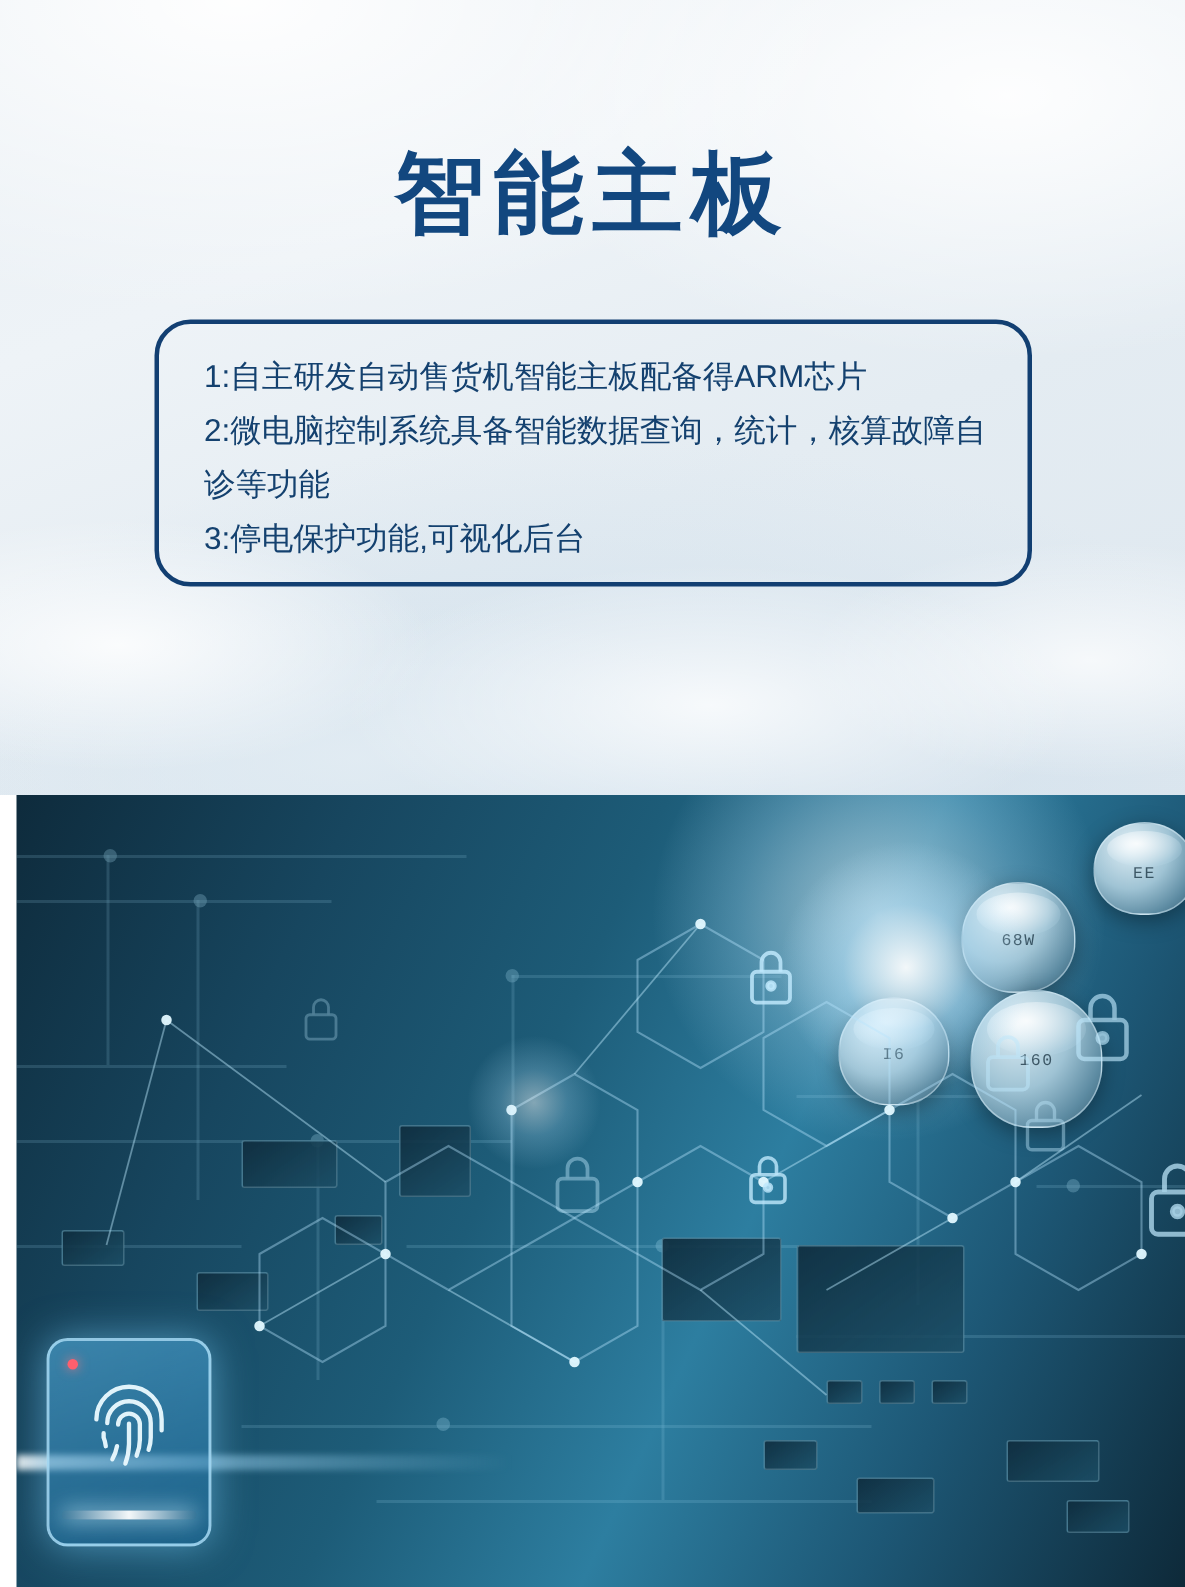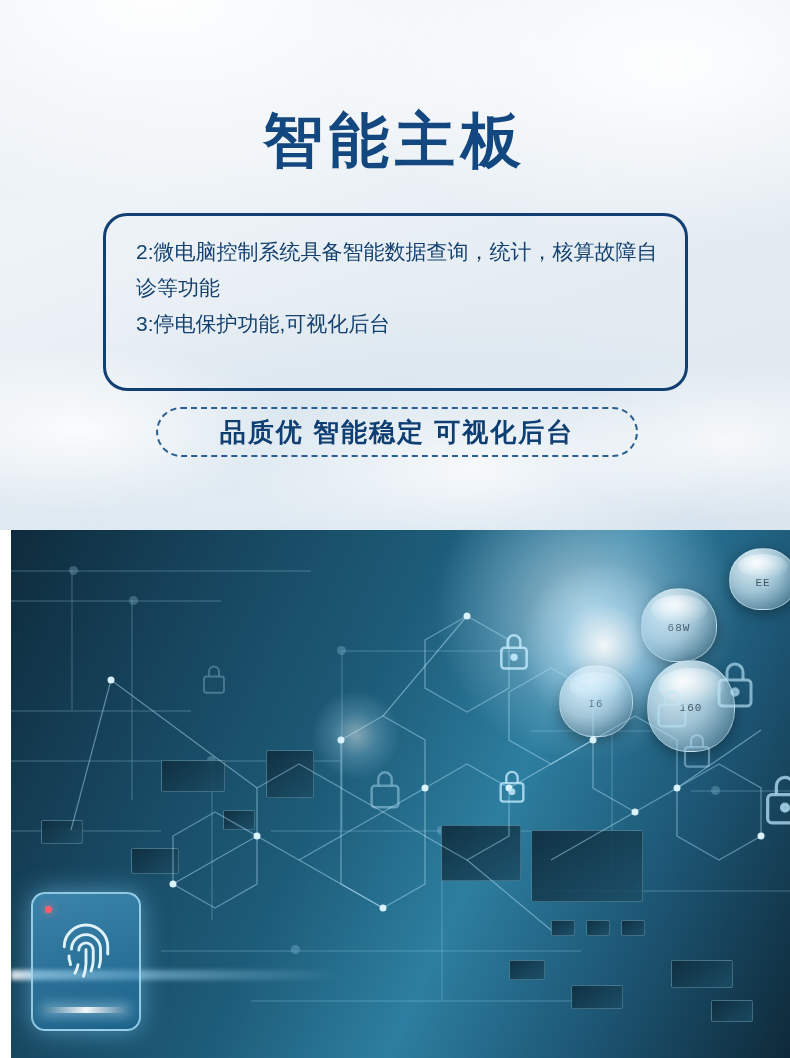--- a/index.html
+++ b/index.html
@@ -39,21 +39,21 @@
       radial-gradient(ellipse 300px 120px at 10% 430px, rgba(255,255,255,0.85), rgba(255,255,255,0) 70%),
       radial-gradient(ellipse 340px 130px at 60% 470px, rgba(255,255,255,0.8), rgba(255,255,255,0) 72%),
       radial-gradient(ellipse 260px 110px at 92% 440px, rgba(255,255,255,0.75), rgba(255,255,255,0) 72%),
       radial-gradient(ellipse 380px 140px at 30% 505px, rgba(226,236,243,0.9), rgba(255,255,255,0) 75%);
     pointer-events: none;
   }
 
   .title {
     position: absolute;
     left: 0;
-    top: 108px;
+    top: 96px;
     width: 790px;
     text-align: center;
     font-size: 60px;
     font-weight: bold;
     letter-spacing: 6px;
     color: #12477f;
     line-height: 1.1;
   }
 
   .info-box {
@@ -225,27 +225,25 @@
 <body>
 
 <div class="page">
 
   <div class="top">
     <div class="cloudwash"></div>
 
     <div class="title">智能主板</div>
 
     <div class="info-box">
+      <div class="info-line">1:自主研发自动售货机智能主板配备得ARM芯片</div>
       <div class="info-line wrap">2:微电脑控制系统具备智能数据查询，统计，核算故障自诊等功能</div>
       <div class="info-line">3:停电保护功能,可视化后台</div>
     </div>
 
-    <div class="tagline-box">
-      <span class="tagline">品质优 智能稳定 可视化后台</span>
-    </div>
   </div>
 
   <div class="photo">
 
     <div class="pcb">
       <div class="trace" style="left:0;top:40px;width:300px;height:2px;"></div>
       <div class="trace" style="left:0;top:70px;width:210px;height:2px;"></div>
       <div class="trace" style="left:60px;top:40px;width:2px;height:140px;"></div>
       <div class="trace" style="left:120px;top:70px;width:2px;height:200px;"></div>
       <div class="trace" style="left:0;top:180px;width:180px;height:2px;"></div>

